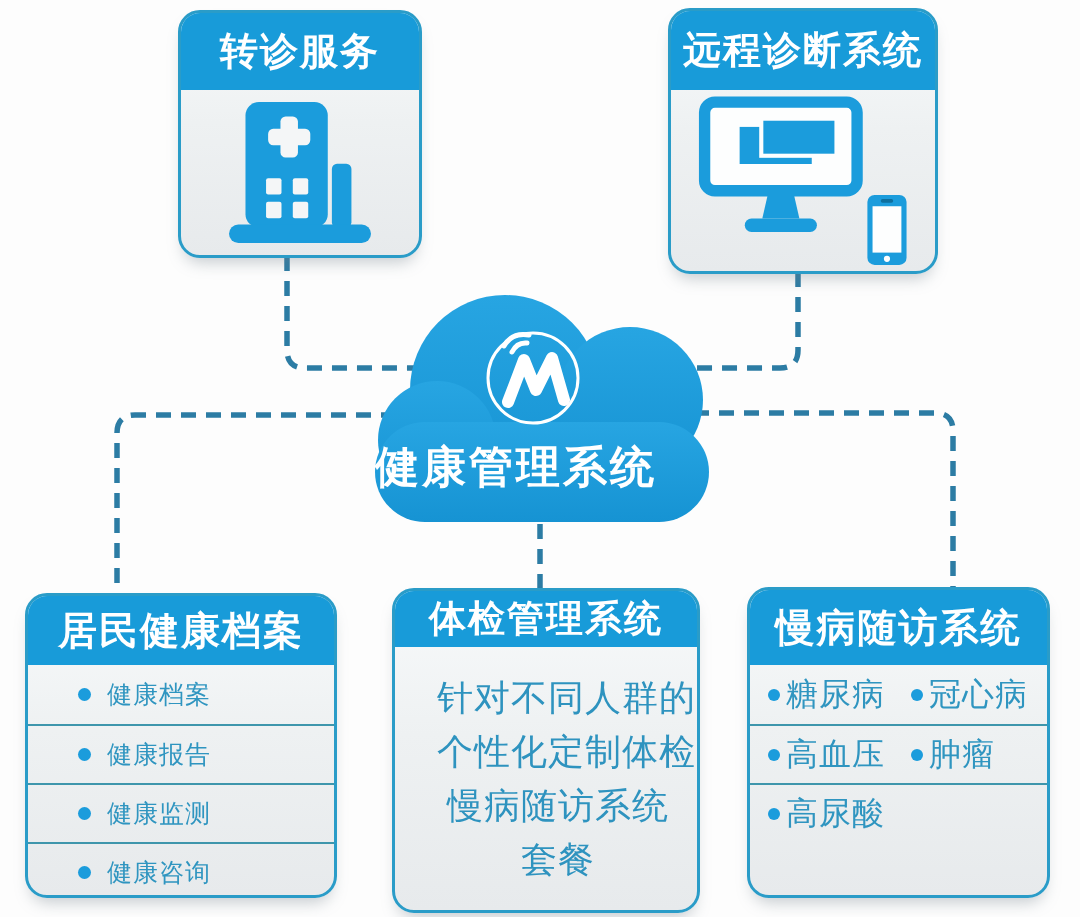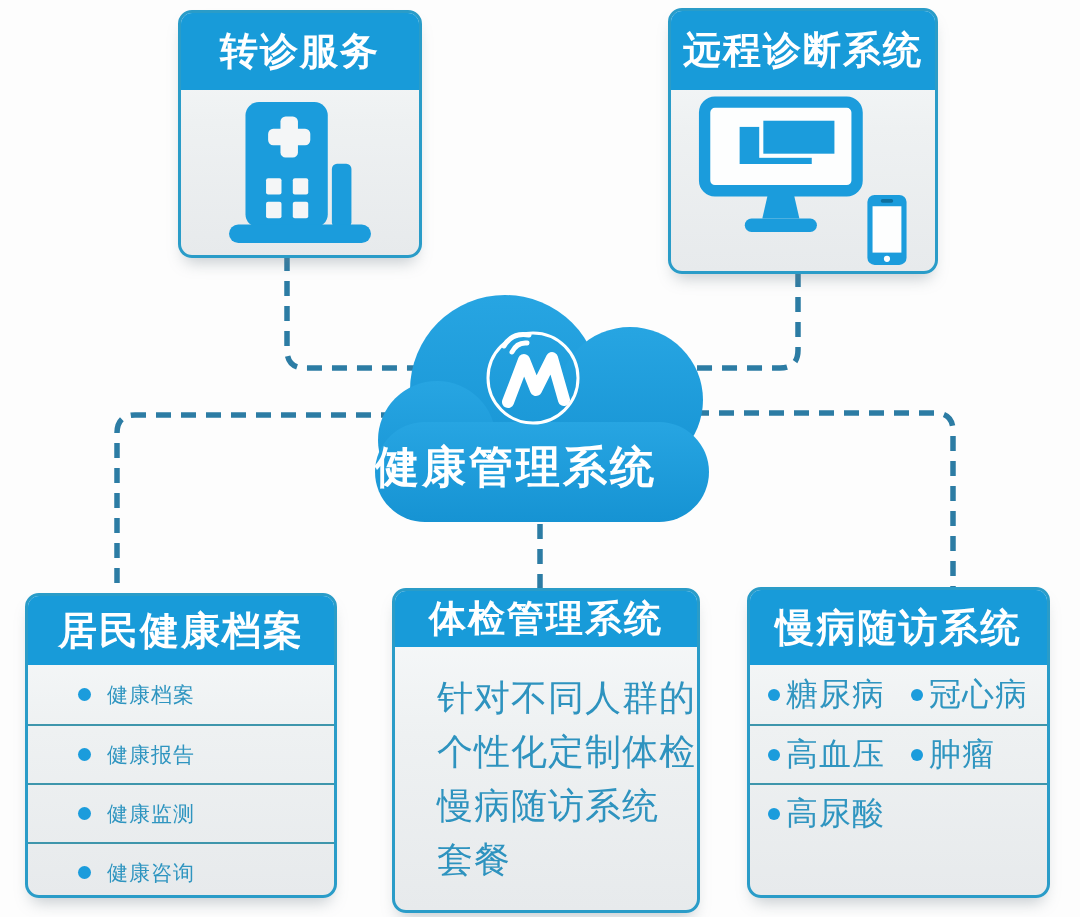--- a/index.html
+++ b/index.html
@@ -5,32 +5,32 @@
   html,body{margin:0;padding:0;background:#fdfdfd;}
   *{box-sizing:border-box;}
   .stage{position:relative;width:1080px;height:917px;overflow:hidden;
          font-family:"Liberation Sans",sans-serif;background:#fdfdfd;}
 
   
   .connectors{position:absolute;left:0;top:0;z-index:1;}
   .dash{fill:none;stroke:#2c7ca4;stroke-width:5.5;stroke-dasharray:15 10;}
 
   
-  .card{position:absolute;z-index:2;border:3px solid #2a9cc8;border-radius:14px;
+  .card{position:absolute;z-index:2;border:3px solid #2a9cc8;border-radius:22px;
         overflow:hidden;background:linear-gradient(180deg,#f8fafb 0%,#eef1f2 45%,#e7eaec 100%);
-        box-shadow:0 10px 16px -6px rgba(110,125,135,.4);}
+        box-shadow:0 10px 16px -6px rgba(110,125,135,.4);text-align:center;}
   .card-header{background:#189bd9;color:#ffffff;font-weight:700;letter-spacing:2px;
         display:flex;align-items:center;justify-content:center;}
   .icon-body{display:flex;align-items:center;justify-content:center;}
 
   
   .list-row{display:flex;align-items:center;height:59px;}
   .list-row + .list-row{border-top:2px solid #3e96ac;}
   .bullet{width:13px;height:13px;border-radius:50%;background:#1b9cdc;flex:none;}
-  .item-label{color:#2f95c0;font-size:21px;letter-spacing:1px;white-space:nowrap;}
+  .item-label{color:#2f95c0;font-size:25px;letter-spacing:1px;white-space:nowrap;}
 
   .bl-row{padding-left:50px;}
   .bl-row .bullet{margin-right:16px;}
 
   .br-row{padding-left:18px;}
   .br-cell{display:flex;align-items:center;}
   .br-cell-1{width:143px;flex:none;}
   .br-cell .bullet{width:12px;height:12px;margin-right:6px;}
   .br-cell .item-label{font-size:32px;}
 

